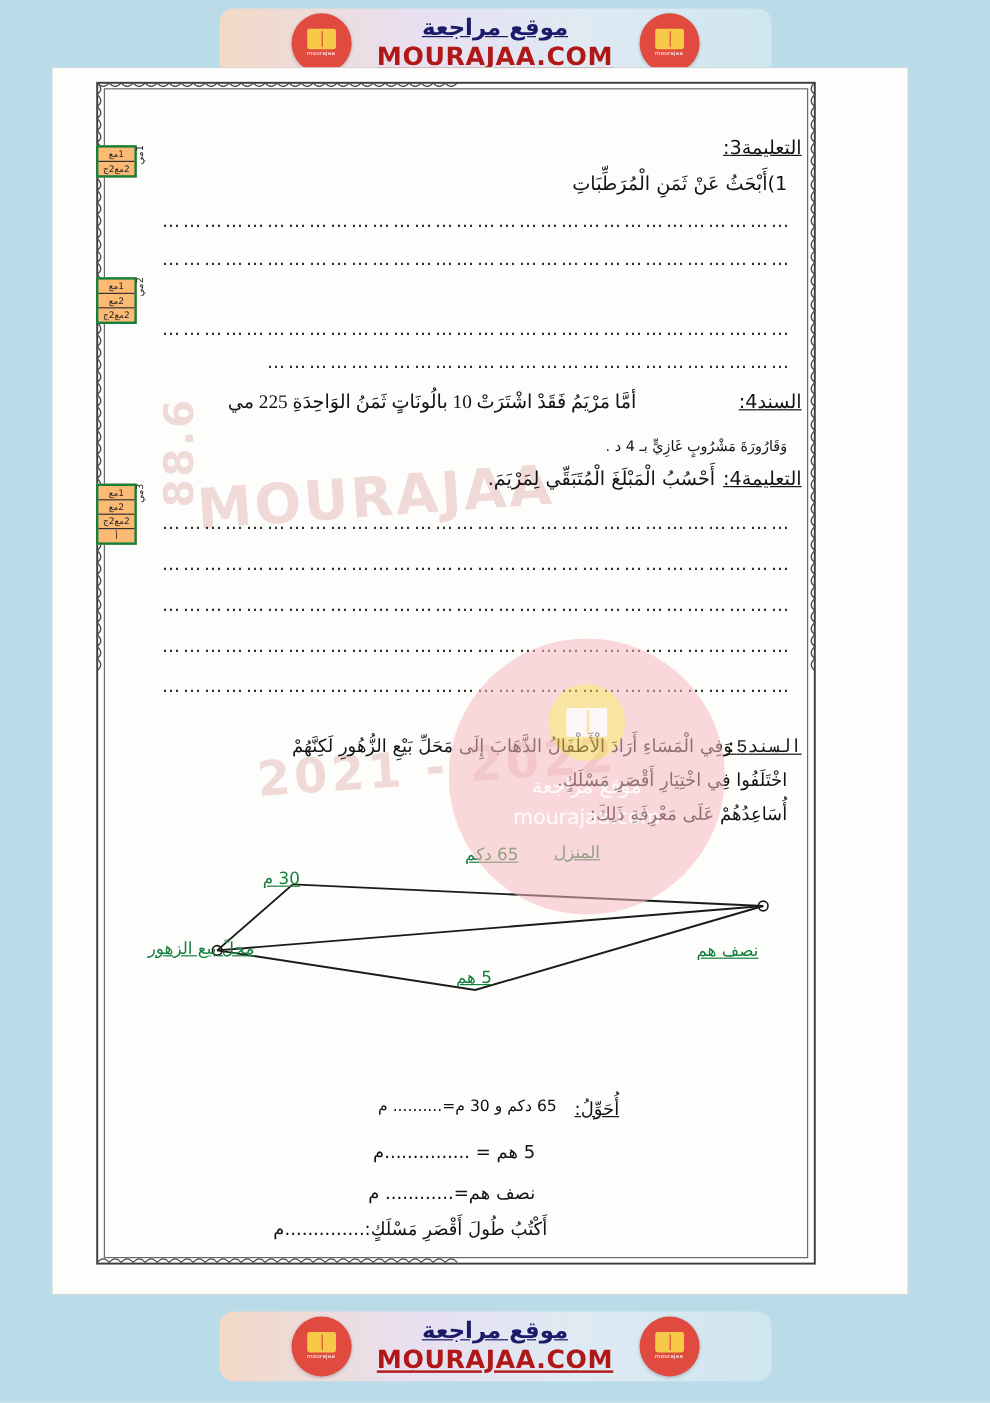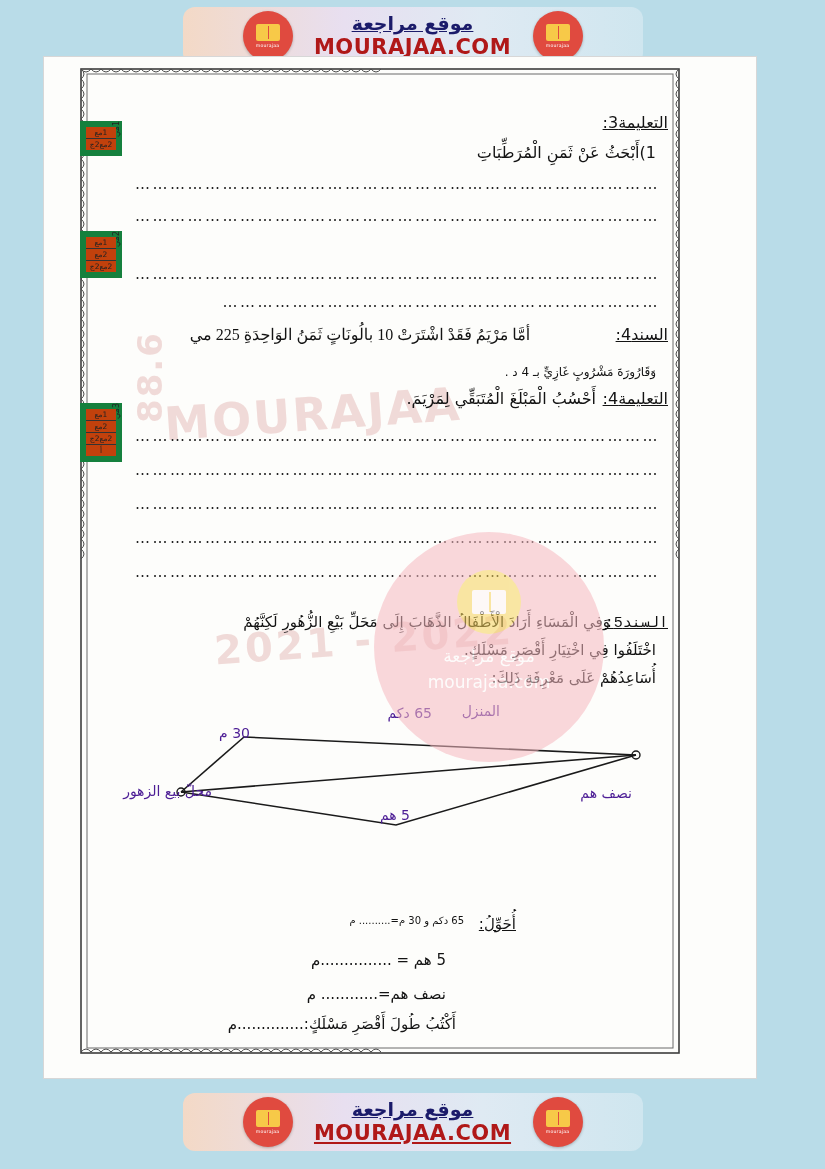--- a/index.html
+++ b/index.html
@@ -71,35 +71,35 @@
     color:#131313;
   }
   .ln{ position:absolute; white-space:nowrap; }
   .u{ text-decoration:underline; }
   .dotline{
     position:absolute;color:#222;font-size:15px;letter-spacing:2.5px;white-space:nowrap;
   }
 
   
   .grid-box{
-    position:absolute;border:6px solid #15803d;background:#c2410c;
+    position:absolute;border:2px solid #15803d;background:#fdba74;
   }
   .grid-box .cell{
     border-bottom:1px solid #333;font-size:7.5px;text-align:center;
     line-height:11px;height:11px;color:#222;
   }
   .grid-box .cell:last-child{border-bottom:none;}
   .mi-label{
     position:absolute;font-size:8px;color:#222;writing-mode:vertical-rl;
     transform:rotate(180deg);
   }
 
   
   .figure{position:absolute;left:0;top:0;width:572px;height:200px;}
-  .fig-label{position:absolute;font-size:14px;color:#4c1d95;white-space:nowrap;}
+  .fig-label{position:absolute;font-size:14px;color:#15803d;white-space:nowrap;text-decoration:underline;}
 
   
   .wm-circle{
     position:absolute;left:330px;top:475px;width:230px;height:230px;border-radius:50%;
     background:#f6b9c0;opacity:.55;
   }
   .wm-inner{
     position:absolute;left:50%;top:38px;transform:translateX(-50%);
     width:64px;height:64px;border-radius:50%;background:#f7d84a;opacity:.85;
     display:flex;align-items:center;justify-content:center;
@@ -205,21 +205,21 @@
       </svg>
       <div class="fig-label" style="right:168px; top:6px;">المنزل</div>
       <div class="fig-label" style="right:236px; top:8px;">65 دكم</div>
       <div class="fig-label" style="right:418px; top:28px;">30 م</div>
       <div class="fig-label" style="right:258px; top:110px;">5 هم</div>
       <div class="fig-label" style="right:36px; top:88px;">نصف هم</div>
       <div class="fig-label" style="right:456px; top:86px;">محلّ بيع الزهور</div>
     </div>
 
     <div class="ln u" style="right:152px; top:830px; font-size:15px;">أُحَوِّلُ:</div>
-    <div class="ln" style="right:204px; top:830px; font-size:10px;text-align:right;">65 دكم و 30 م=.......... م</div>
+    <div class="ln" style="right:204px; top:830px; font-size:13px;text-align:right;">65 دكم و 30 م=.......... م</div>
     <div class="ln" style="right:222px; top:866px; font-size:15px;">5 هم = ...............م</div>
     <div class="ln" style="right:222px; top:900px; font-size:15px;">نصف هم=............ م</div>
     <div class="ln" style="right:212px; top:930px; font-size:15px;">أَكْتُبُ طُولَ أَقْصَرِ مَسْلَكٍ:..............م</div>
 
     <div style="position:absolute; left:-16px; top:36px;">
       <div class="grid-box" style="left:0;top:0;width:30px;">
         <div class="cell">1مع</div>
         <div class="cell">2مع2ج</div>
       </div>
       <div class="mi-label" style="left:32px;top:0;">1مي</div>

